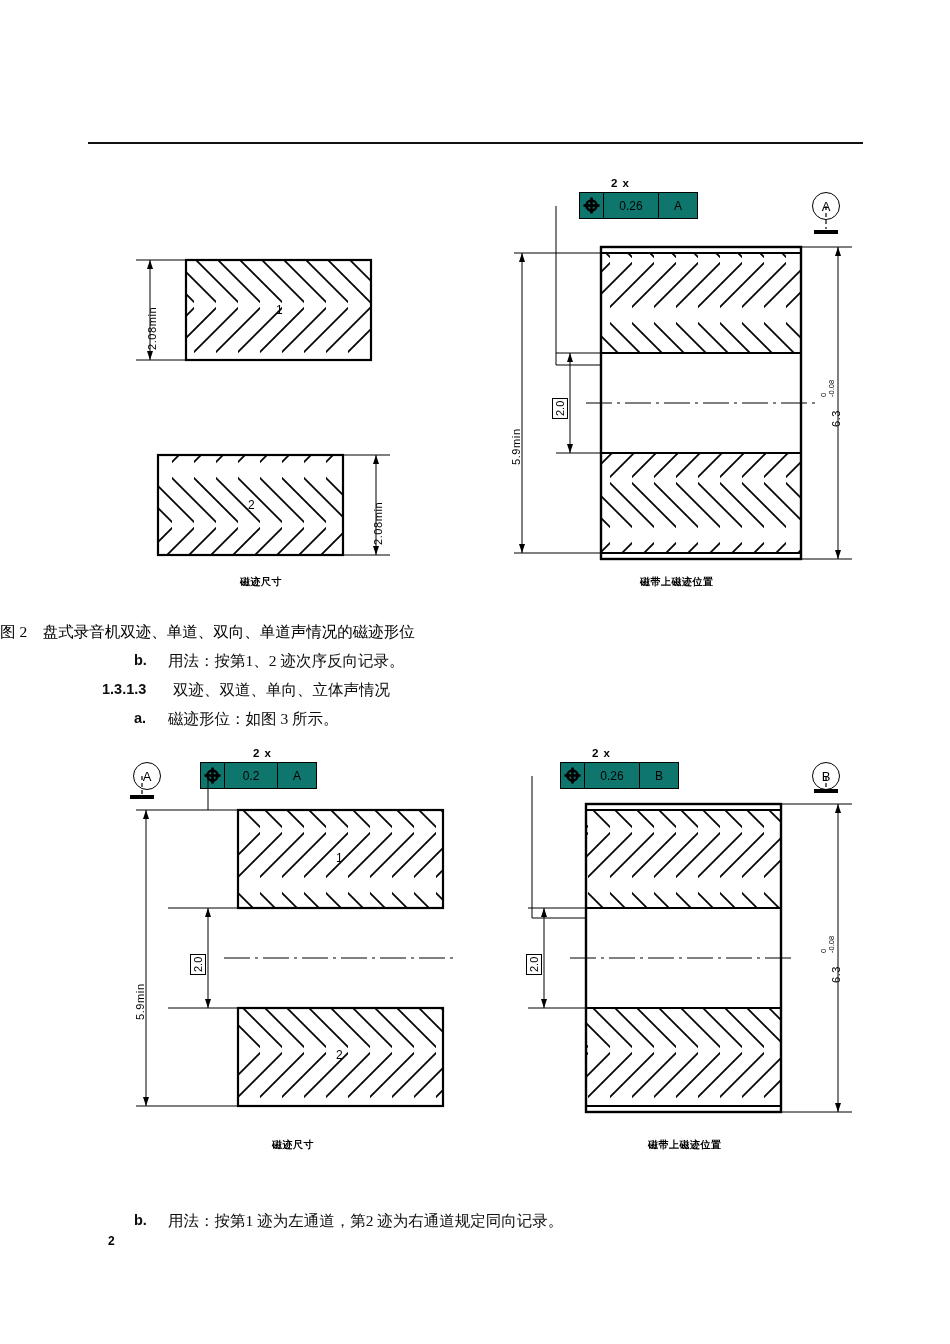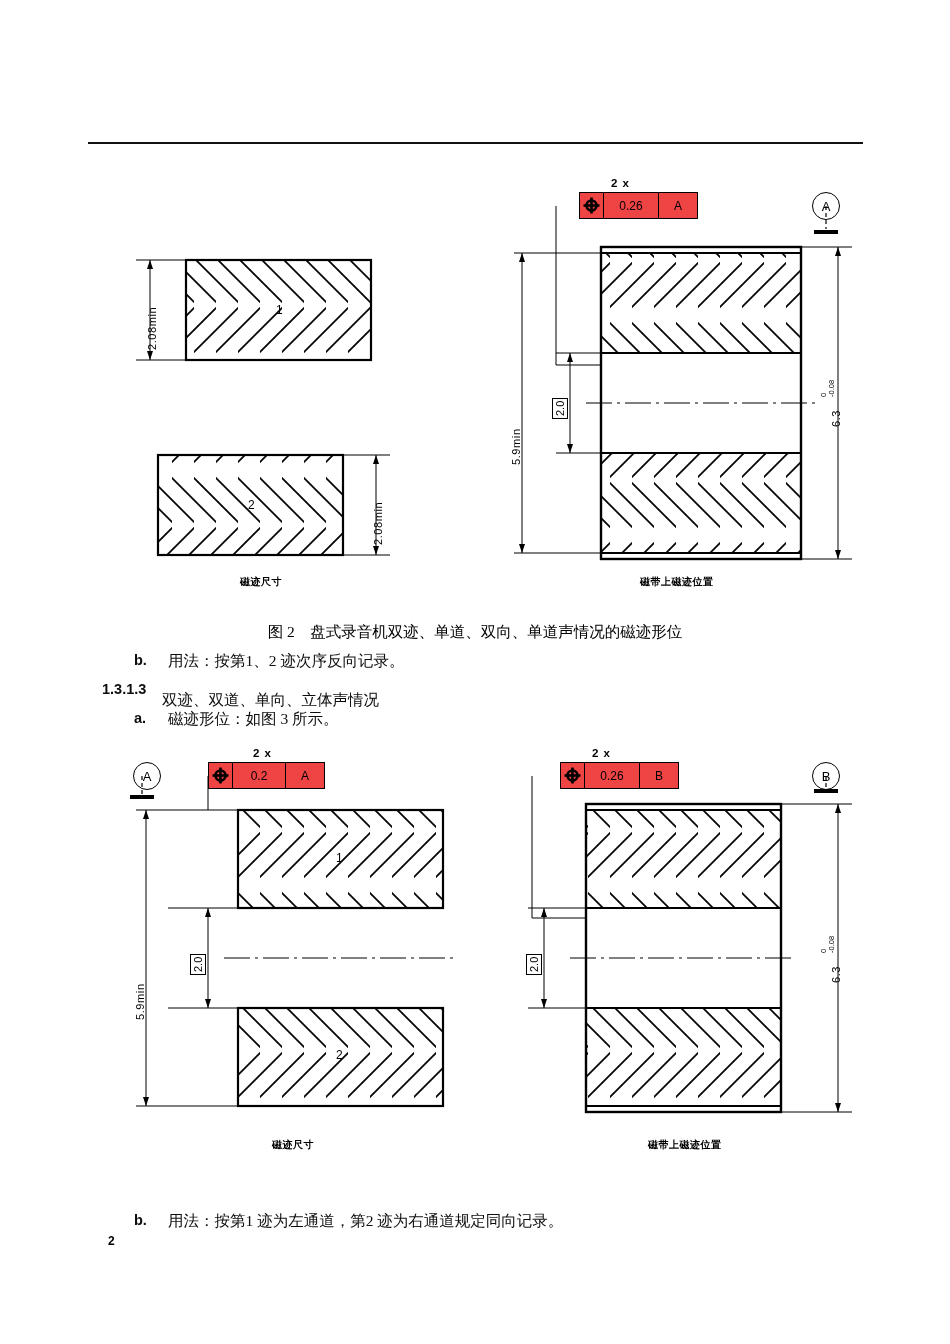--- a/index.html
+++ b/index.html
@@ -46,21 +46,20 @@
     position: absolute;
     font-family: Liberation Serif, serif;
     font-size: 15.5px;
     white-space: nowrap;
     color: #0d0d0d;
   }
   .tx.b { font-weight: bold; font-family:"Liberation Sans", sans-serif; font-size:14.5px;}
   .fig-cap {
     position: absolute;
     width: 950px;
-    text-align: center;
     font-size: 15.5px;
     white-space: nowrap;
   }
   .sub-cap {
     position: absolute;
     font-family: "Liberation Sans", sans-serif;
     font-size: 10px;
     font-weight: bold;
     white-space: nowrap;
     letter-spacing: 0.5px;
@@ -96,21 +95,21 @@
     font-size: 11px;
     padding: 1px 2px;
     white-space: nowrap;
   }
 
   
   .fcf {
     position: absolute;
     display: flex;
     border: 1.4px solid #000;
-    background: #ef4444;
+    background: #0f766e;
     height: 25px;
     align-items: stretch;
   }
   .fcf > div {
     border-right: 1.4px solid #000;
     display: flex;
     align-items: center;
     justify-content: center;
     font-family: "Liberation Sans", sans-serif;
     font-size: 12px;
@@ -288,27 +287,27 @@
   </div>
 
   <div class="sub-cap" style="left:640px; top:575px;">磁带上磁迹位置</div>
 
   <div class="fig-cap" style="top:622px;">图 2　盘式录音机双迹、单道、双向、单道声情况的磁迹形位</div>
 
   <div class="tx b" style="left:134px; top:652px;">b.</div>
   <div class="tx" style="left:168px; top:651px;">用法：按第1、2 迹次序反向记录。</div>
 
   <div class="tx b" style="left:102px; top:681px;text-align:right;">1.3.1.3</div>
-  <div class="tx" style="left:162px; top:680px;margin-top:10px;">双迹、双道、单向、立体声情况</div>
+  <div class="tx" style="left:173px; top:680px;">双迹、双道、单向、立体声情况</div>
 
   <div class="tx b" style="left:134px; top:710px;">a.</div>
   <div class="tx" style="left:168px; top:709px;">磁迹形位：如图 3 所示。</div>
 
   <div class="fcf-count" style="left:253px; top:747px;">2 x</div>
-  <div class="fcf" style="left:208px; top:762px;text-align:center;">
+  <div class="fcf" style="left:200px; top:762px;text-align:center;">
     <div class="sym">
       <svg width="17" height="17" viewBox="0 0 17 17">
         <circle cx="8.5" cy="8.5" r="5" fill="none" stroke="#000" stroke-width="2.6"></circle>
         <line x1="8.5" y1="0.5" x2="8.5" y2="16.5" stroke="#000" stroke-width="2.6"></line>
         <line x1="0.5" y1="8.5" x2="16.5" y2="8.5" stroke="#000" stroke-width="2.6"></line>
       </svg>
     </div>
     <div style="min-width:40px;">0.2</div>
     <div style="min-width:26px;">A</div>
   </div>

